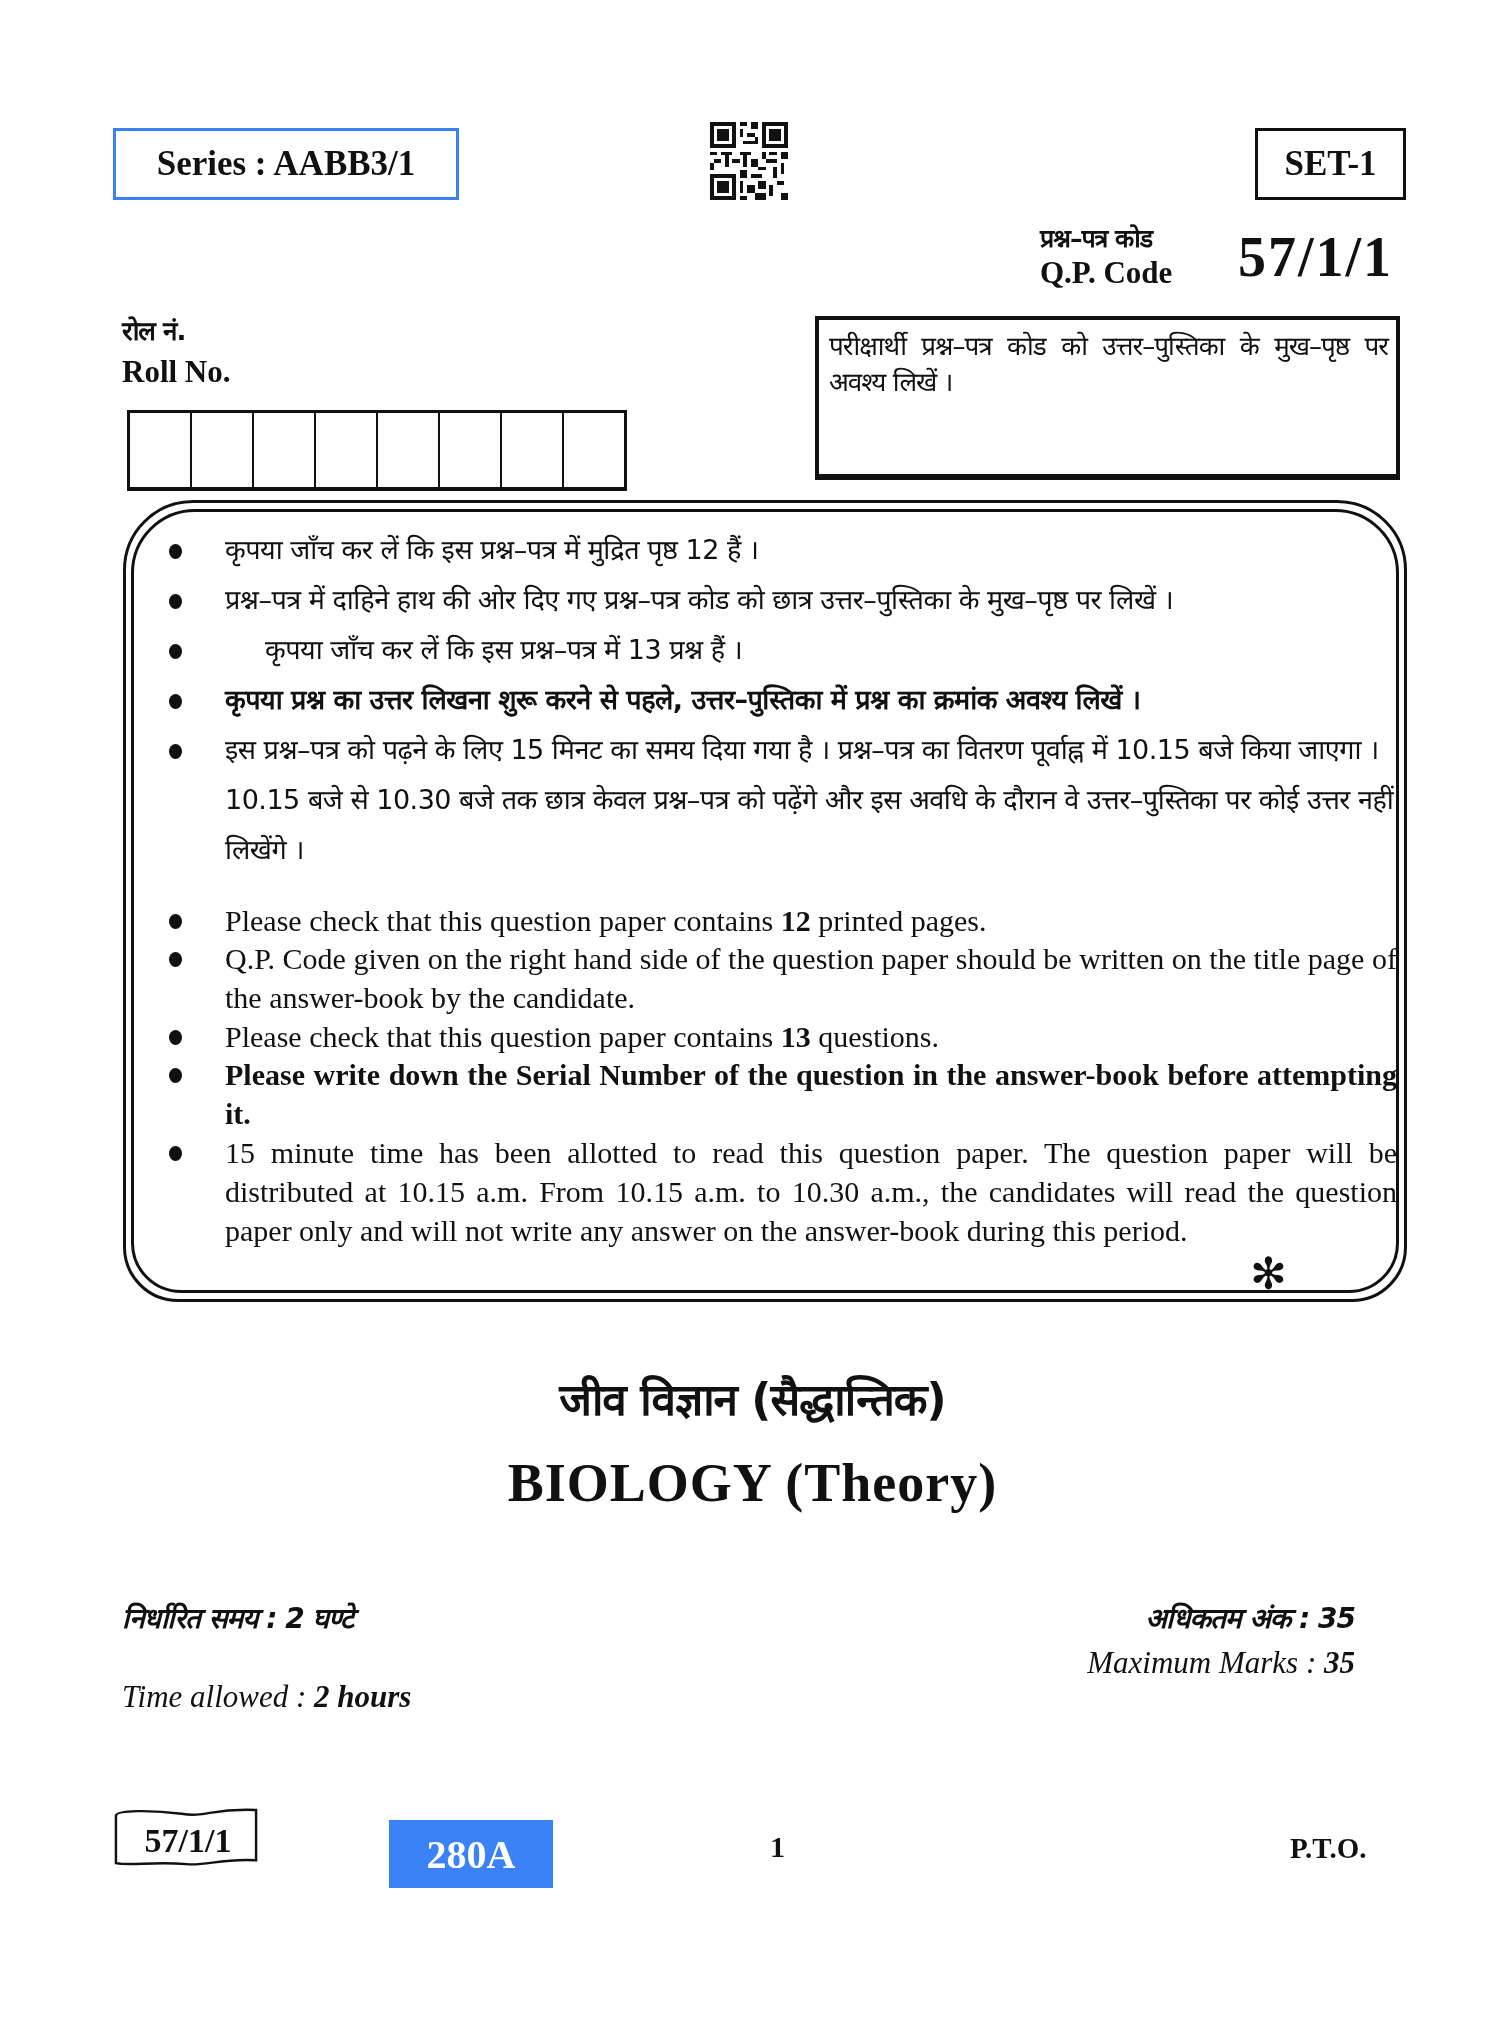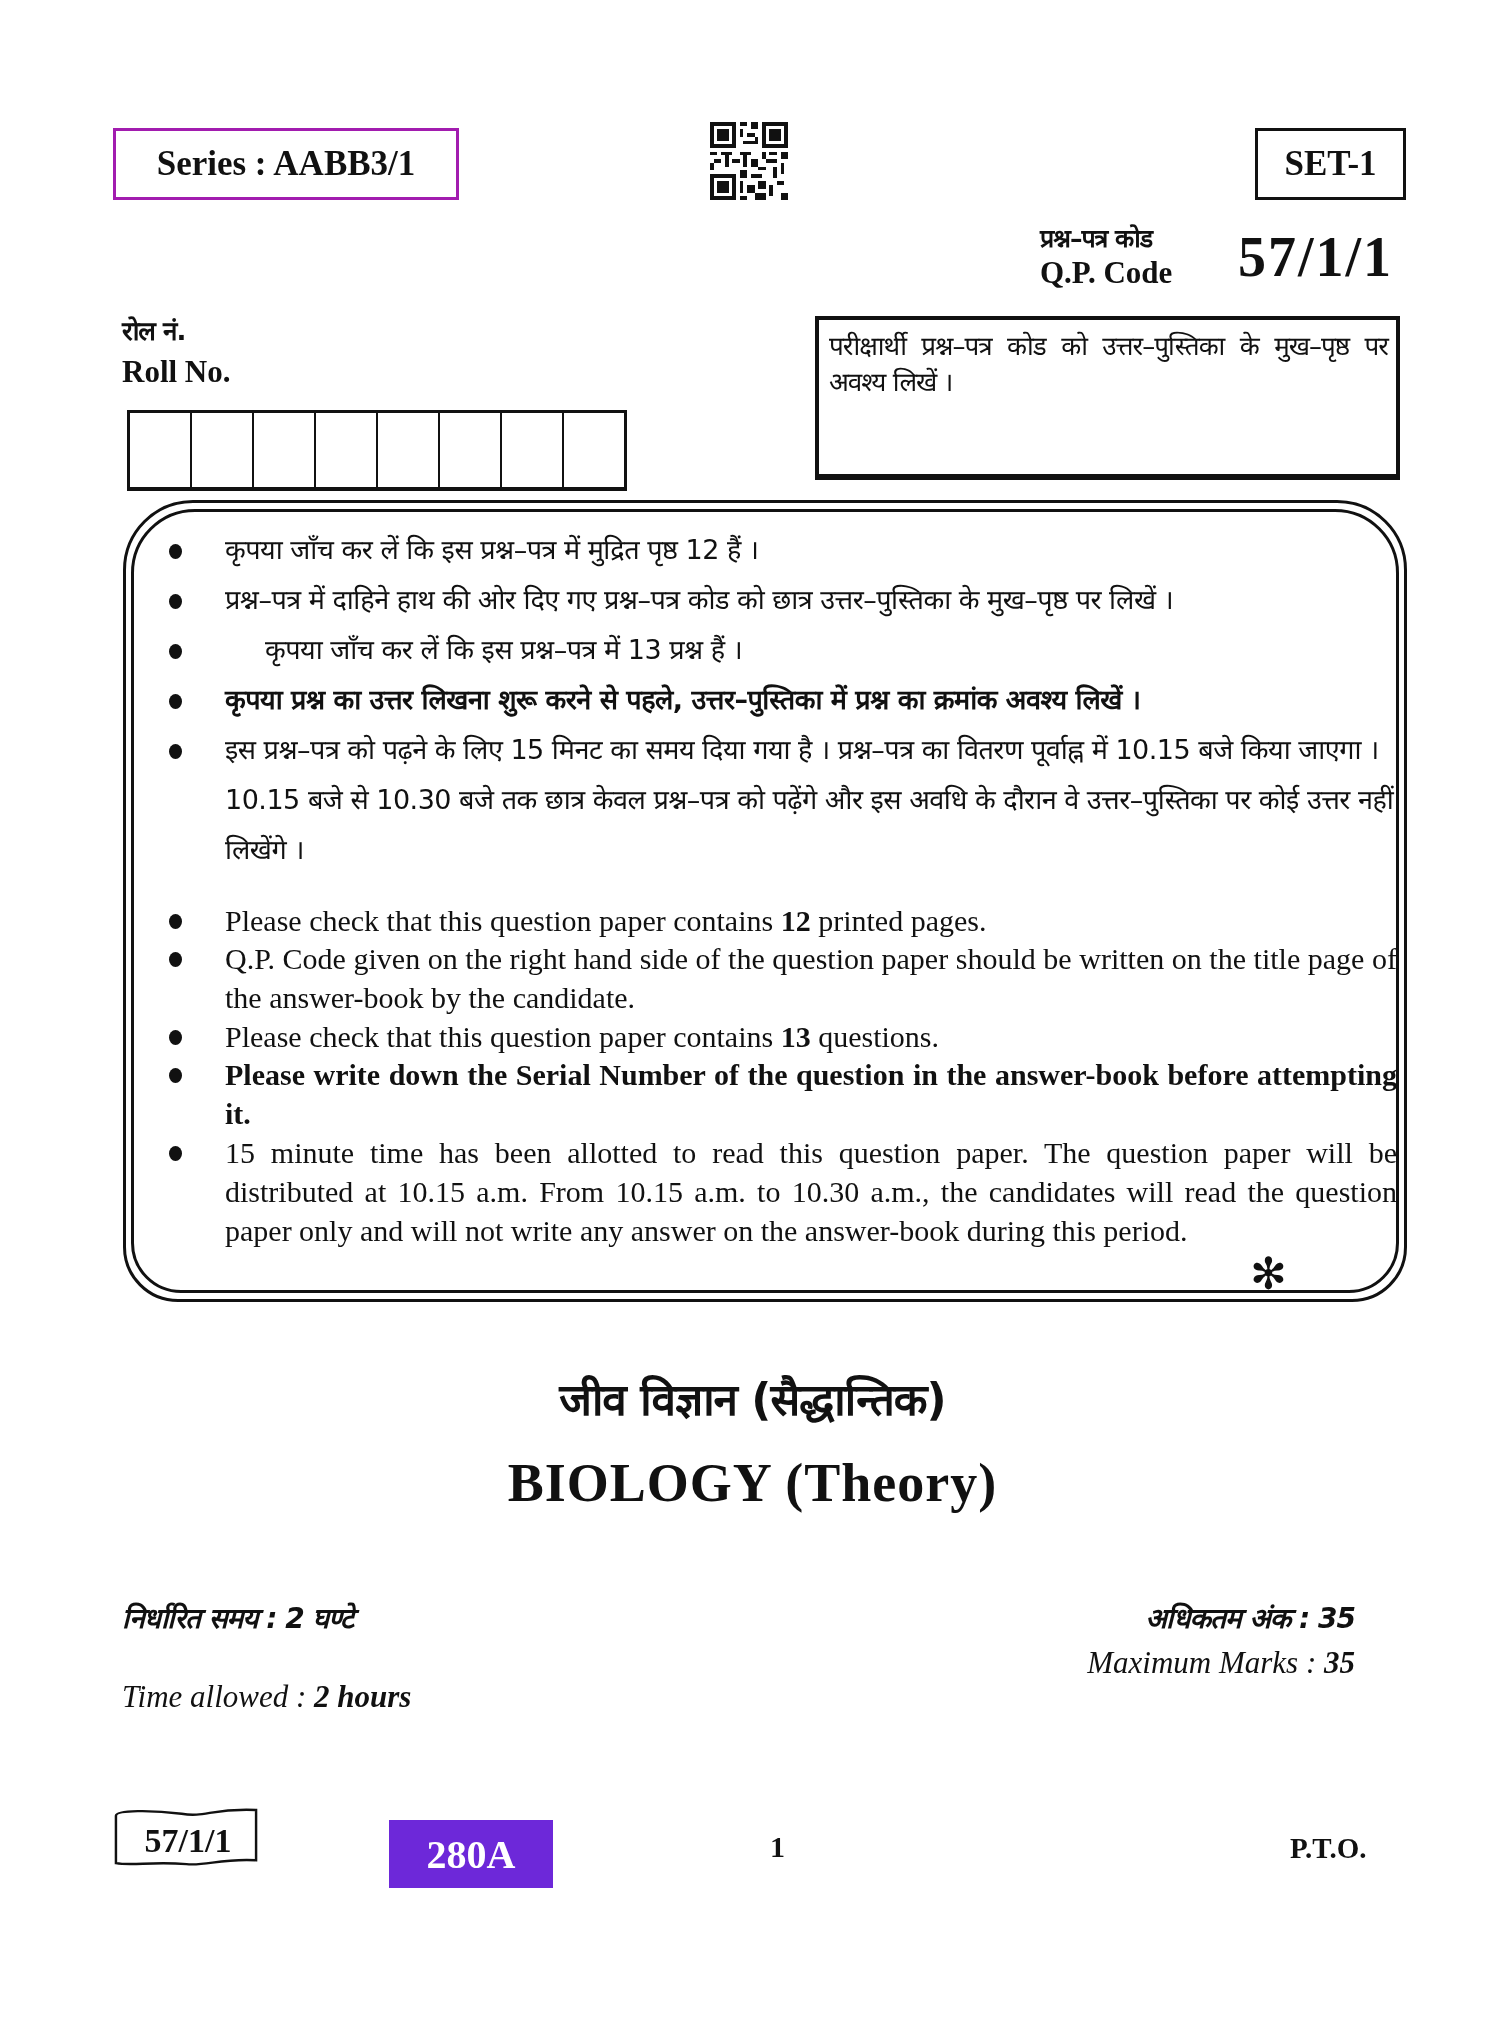--- a/index.html
+++ b/index.html
@@ -1,20 +1,20 @@
 <!DOCTYPE html>
 <html><head>
 <meta charset="utf-8">
 <style>
   html,body{margin:0;padding:0;background:#ffffff;}
   body{width:1505px;height:2034px;position:relative;overflow:hidden;color:#111;
        font-family:"DejaVu Serif","Liberation Serif",serif;}
   .abs{position:absolute;}
   .bold{font-weight:bold;}
-  .series-box{left:113px;top:128px;width:340px;height:66px;border:3px solid #a21caf;
+  .series-box{left:113px;top:128px;width:340px;height:66px;border:3px solid #3b82f6;
        display:flex;align-items:center;justify-content:center;font-size:35px;font-weight:bold;
        font-family:"Liberation Serif",serif;letter-spacing:0px;}
   .set-box{left:1255px;top:128px;width:145px;height:66px;border:3px solid #111;
        display:flex;align-items:center;justify-content:center;font-size:35px;font-weight:bold;
        font-family:"Liberation Serif",serif;}
   .qr{left:709px;top:122px;width:80px;height:78px;}
   .qpcode-label{left:1040px;top:224px;text-align:left;font-weight:bold;line-height:1.2;}
   .qpcode-label .hi{font-size:25px;font-family:"DejaVu Sans",sans-serif;font-weight:bold;letter-spacing:-1px;}
   .qpcode-label .en{font-size:31px;font-family:"Liberation Serif",serif;font-weight:bold;}
   .qpcode-val{left:1238px;top:225px;font-size:56px;font-weight:bold;font-family:"Liberation Serif",serif;letter-spacing:2px;}
@@ -40,21 +40,21 @@
   .title-hi{left:0;width:1505px;top:1368px;text-align:center;font-size:44px;font-weight:bold;font-family:"DejaVu Sans",sans-serif;letter-spacing:-1px;}
   .title-en{left:0;width:1505px;top:1452px;text-align:center;font-size:54px;font-weight:bold;font-family:"Liberation Serif",serif;letter-spacing:1px;}
   .time-hi{left:122px;top:1598px;font-size:28px;font-style:italic;font-weight:bold;font-family:"DejaVu Sans",sans-serif;letter-spacing:-1px;}
   .time-en{left:122px;top:1679px;font-size:31px;font-style:italic;font-family:"Liberation Serif",serif;}
   .time-en b{font-weight:bold;}
   .marks-hi{right:150px;top:1598px;font-size:28px;font-style:italic;font-weight:bold;font-family:"DejaVu Sans",sans-serif;letter-spacing:-1px;text-align:right;}
   .marks-en{right:150px;top:1645px;font-size:31px;font-style:italic;font-family:"Liberation Serif",serif;text-align:right;}
   .foot-code{left:113px;top:1808px;width:147px;height:60px;}
   .foot-code-text{left:113px;top:1813px;width:150px;height:56px;display:flex;align-items:center;justify-content:center;
        font-size:34px;font-weight:bold;font-family:"Liberation Serif",serif;}
-  .foot-280{left:389px;top:1820px;width:164px;height:68px;background:#6d28d9;color:#fff;display:flex;align-items:center;justify-content:center;
+  .foot-280{left:389px;top:1820px;width:164px;height:68px;background:#3b82f6;color:#fff;display:flex;align-items:center;justify-content:center;
        font-size:40px;font-weight:bold;font-family:"Liberation Serif",serif;}
   .foot-page{left:770px;top:1830px;font-size:30px;font-weight:bold;font-family:"Liberation Serif",serif;}
   .foot-pto{left:1290px;top:1832px;font-size:29px;font-weight:bold;font-family:"Liberation Serif",serif;}
 </style>
 </head>
 <body>
 
 <div class="abs series-box">Series : AABB3/1</div>
 
 <svg class="abs qr" viewBox="0 0 21 21" shape-rendering="crispEdges">

